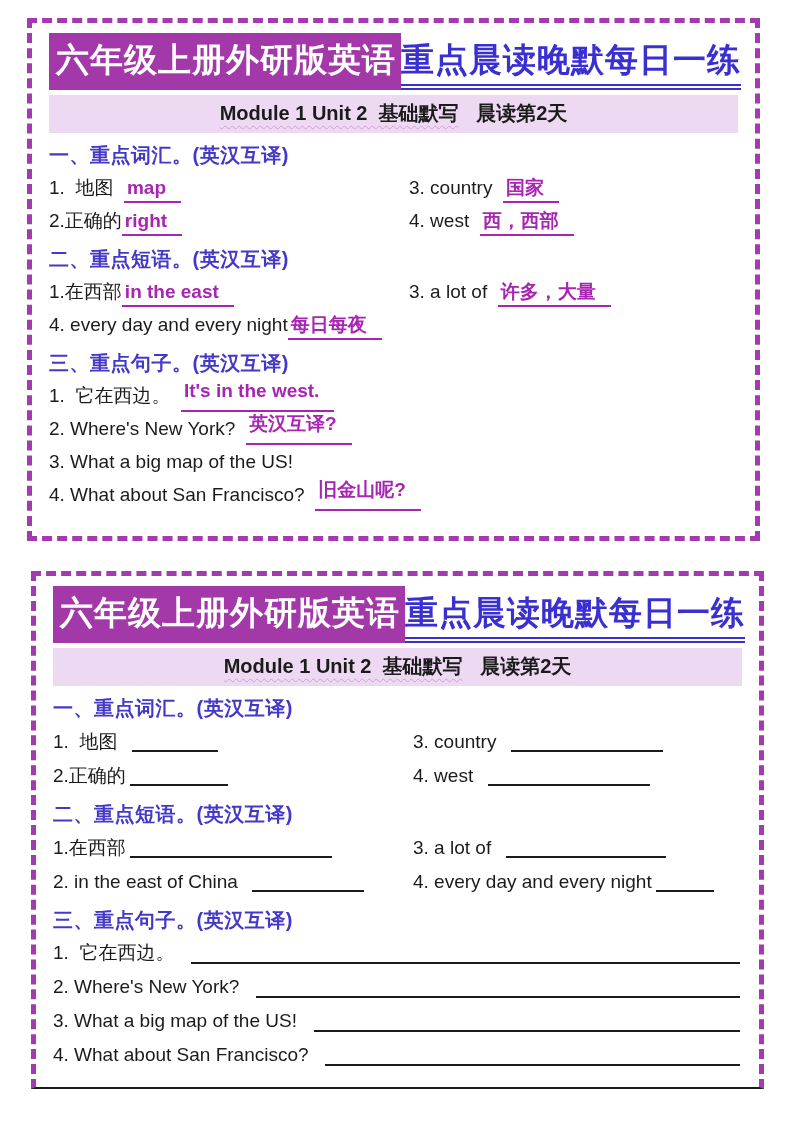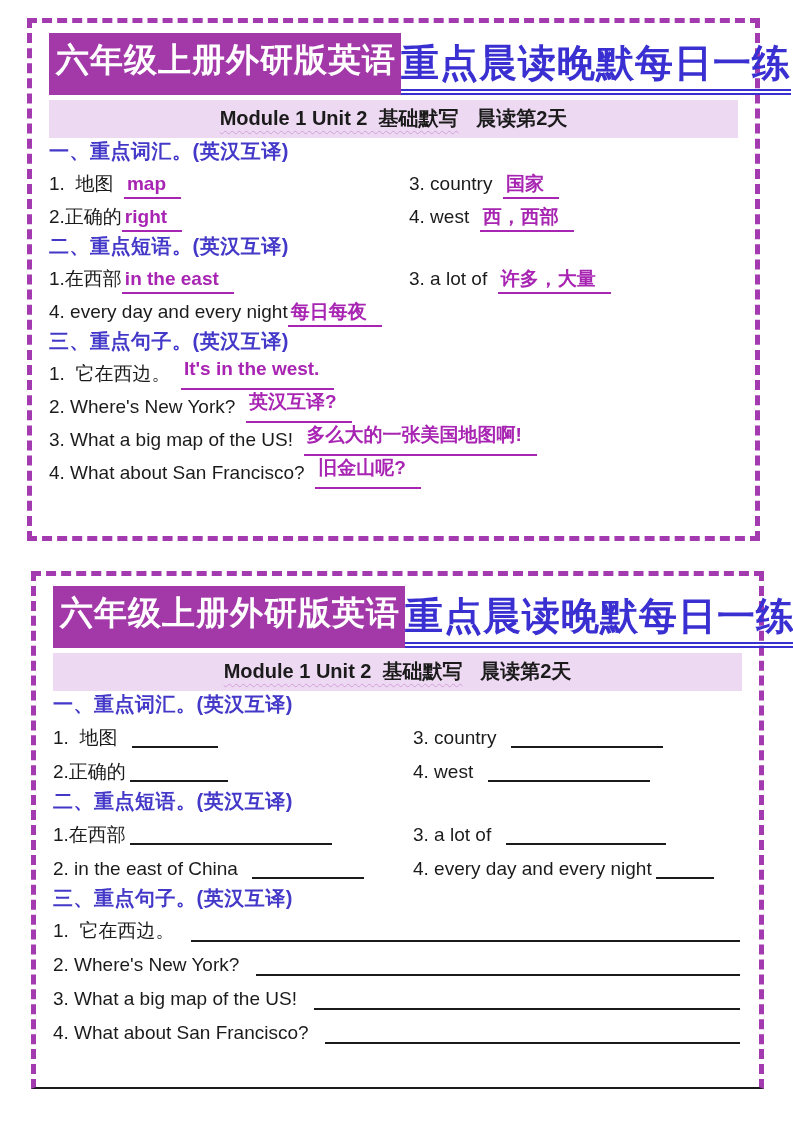--- a/index.html
+++ b/index.html
@@ -41,21 +41,21 @@
     display:inline-block;
     background:var(--header-bg);
     color:#ffffff;
     font-size:33px;font-weight:700;
     letter-spacing:1px;
     padding:5px 5px 7px 7px;
   }
   .title-right{
     display:inline-block;
     color:var(--title-blue);
-    font-size:38px;font-weight:700;
+    font-size:33px;font-weight:700;
     letter-spacing:1px;
     padding:5px 0 0 0;
     border-bottom:6px double var(--title-blue);
   }
   .subtitle-bar{
     margin-top:5px;
     background:var(--subtitle-bg);
     text-align:center;
     font-size:20px;font-weight:700;
     padding:5px 0 6px 0;
@@ -68,21 +68,21 @@
     text-decoration-color:var(--wavy-underline);
     text-decoration-thickness:1px;
     text-underline-offset:5px;
   }
   .subtitle-tail{margin-left:12px;white-space:pre-wrap;}
 
   .section-heading{
     color:var(--heading-blue);
     font-size:20px;font-weight:700;
     letter-spacing:0.5px;
-    margin:0 0 3px 0;
+    margin:9px 0 3px 0;
     line-height:26px;
   }
   .grid2{
     display:grid;
     grid-template-columns:360px 1fr;
   }
   .item{
     font-size:19px;
     line-height:33px;
     white-space:nowrap;
@@ -173,21 +173,20 @@
       <div class="sentence">
         <span class="prefix">1.  它在西边。  </span>
           <span class="answer">It's in the west.</span>
       </div>
       <div class="sentence">
         <span class="prefix">2. Where's New York?  </span>
           <span class="answer">英汉互译?</span>
       </div>
       <div class="sentence">
         <span class="prefix">3. What a big map of the US!  </span>
-          <span class="answer">多么大的一张美国地图啊! </span>
       </div>
       <div class="sentence">
         <span class="prefix">4. What about San Francisco?  </span>
           <span class="answer">旧金山呢?</span>
       </div>
     </div>
   </section>
 
   <section class="panel blank">
     <div class="title-row">

